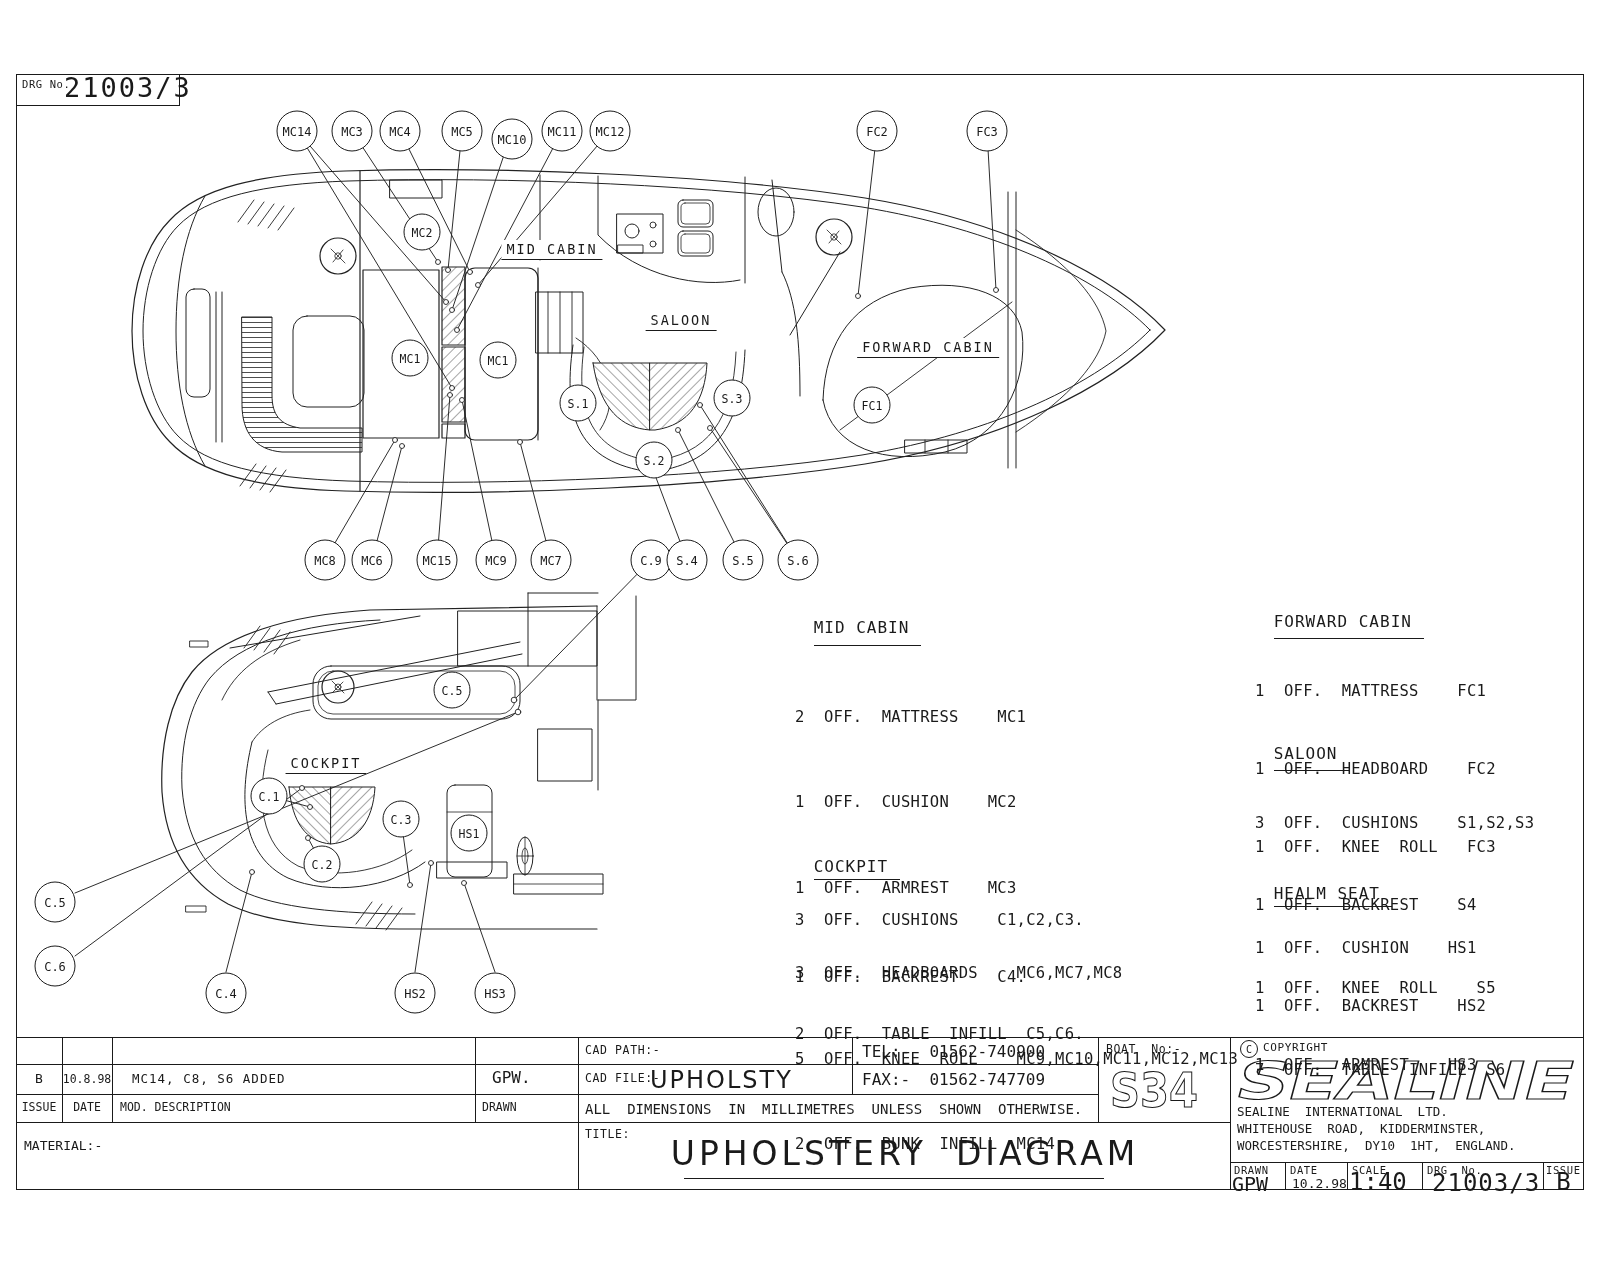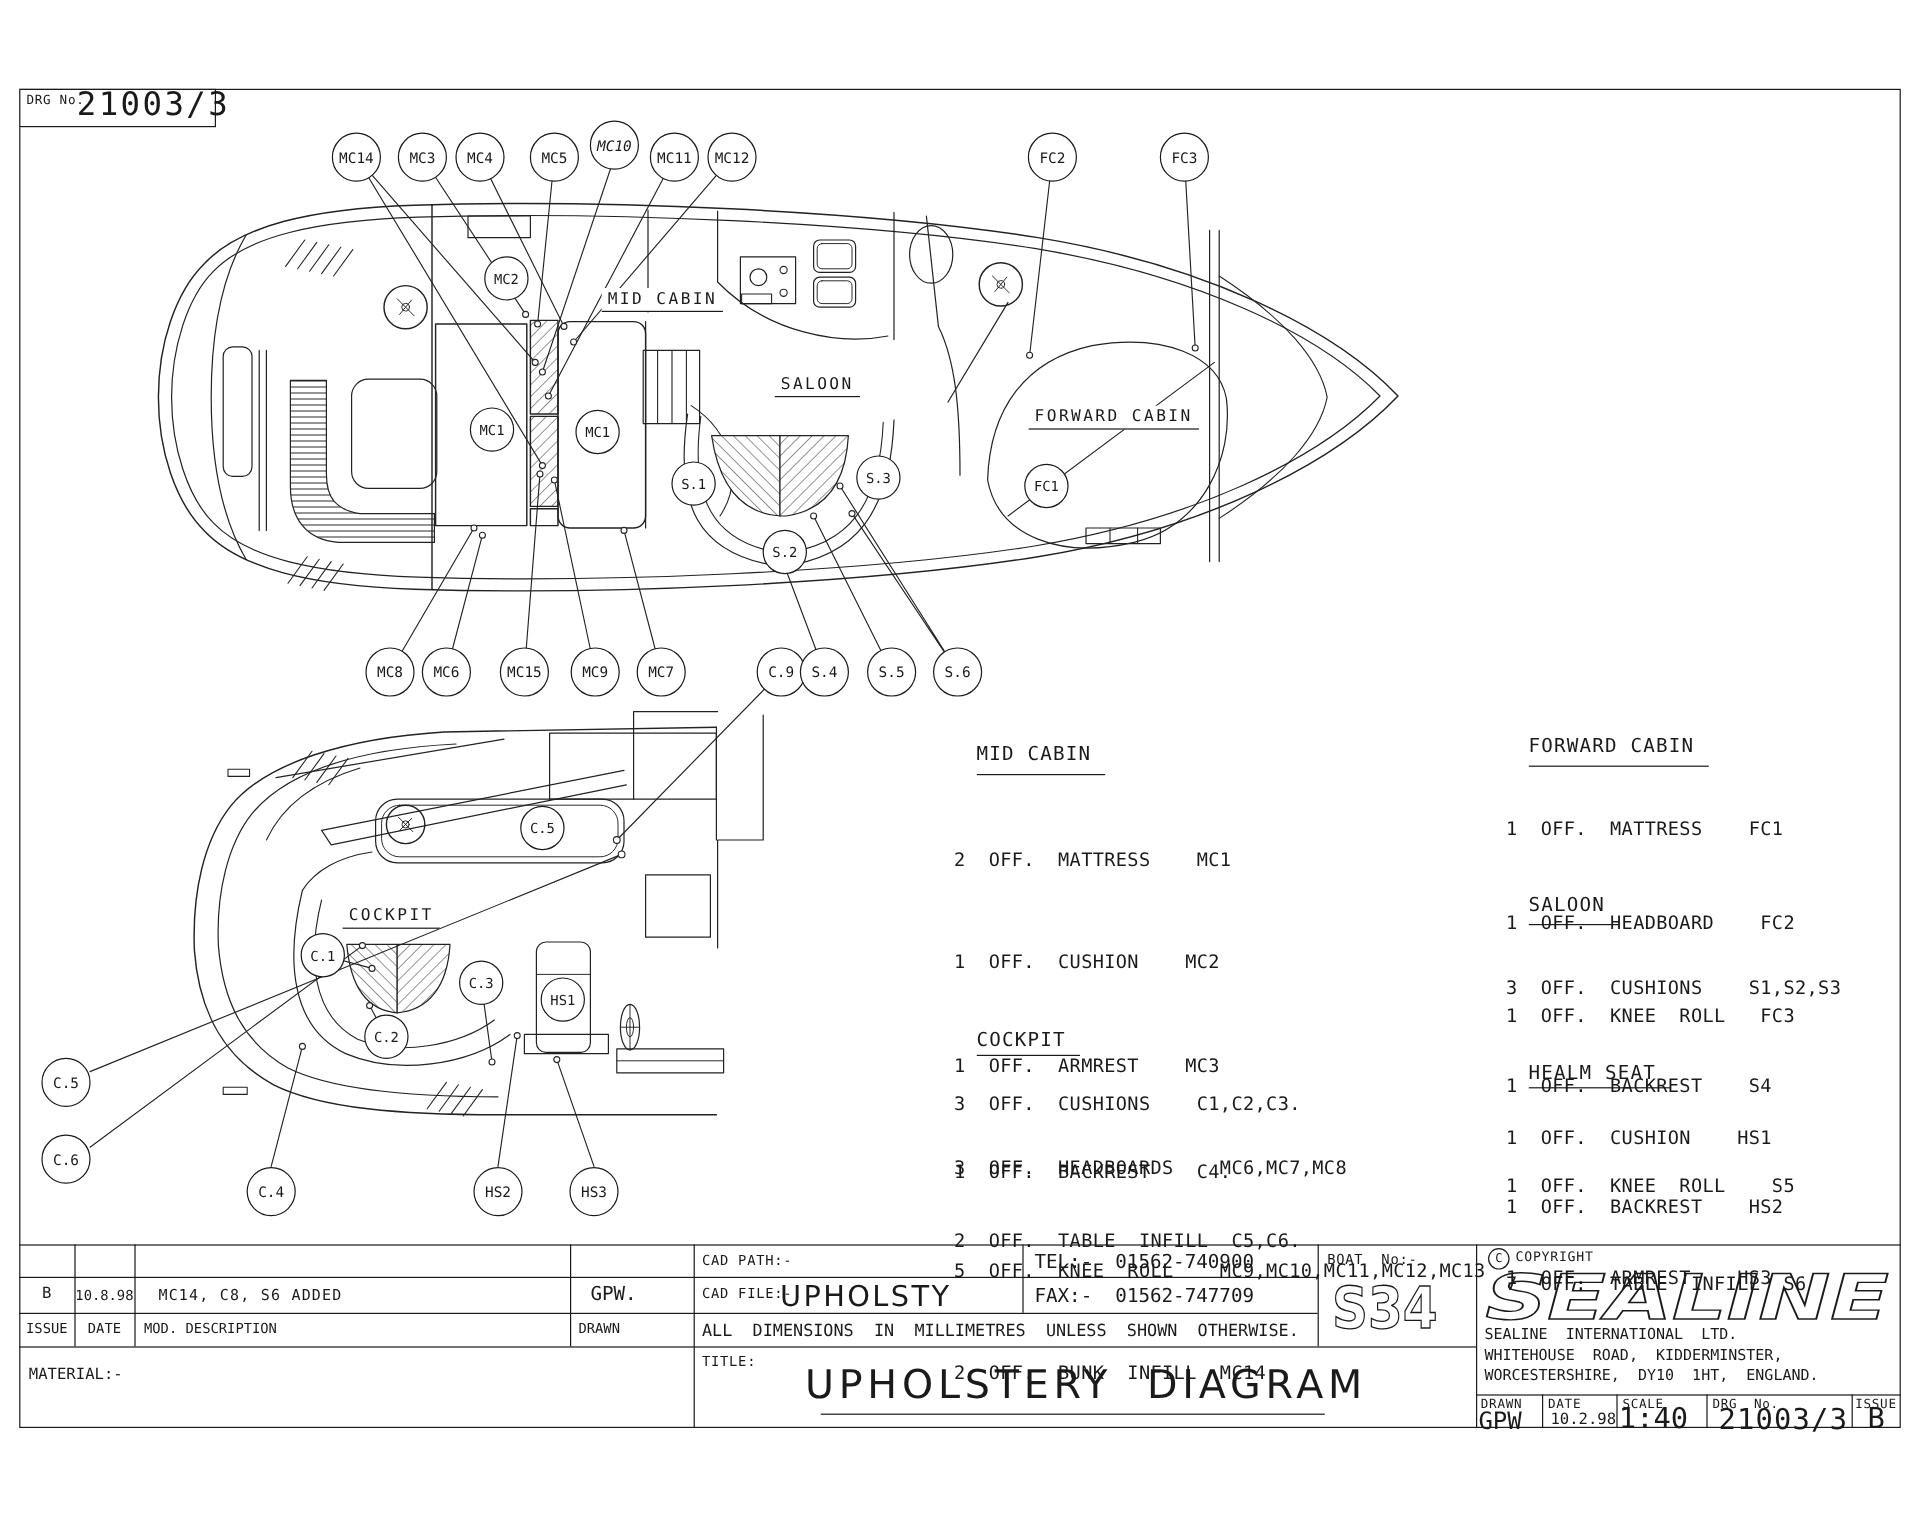--- a/index.html
+++ b/index.html
@@ -208,21 +208,21 @@
 
 <div class="arealabel" style="left:552px;top:250px;">MID CABIN</div>
 <div class="arealabel" style="left:681px;top:321px;">SALOON</div>
 <div class="arealabel" style="left:928px;top:348px;">FORWARD CABIN</div>
 <div class="arealabel" style="left:326px;top:764px;">COCKPIT</div>
 
 <div class="co c38" style="left:297px;top:131px;">MC14</div>
 <div class="co c38" style="left:352px;top:131px;">MC3</div>
 <div class="co c38" style="left:400px;top:131px;">MC4</div>
 <div class="co c38" style="left:462px;top:131px;">MC5</div>
-<div class="co c38" style="left:512px;top:121px;font-style:italic;">MC10</div>
+<div class="co c38" style="left:512px;top:139px;">MC10</div>
 <div class="co c38" style="left:562px;top:131px;">MC11</div>
 <div class="co c38" style="left:610px;top:131px;">MC12</div>
 <div class="co c38" style="left:877px;top:131px;">FC2</div>
 <div class="co c38" style="left:987px;top:131px;">FC3</div>
 
 <div class="co c38" style="left:325px;top:560px;">MC8</div>
 <div class="co c38" style="left:372px;top:560px;">MC6</div>
 <div class="co c38" style="left:437px;top:560px;">MC15</div>
 <div class="co c38" style="left:496px;top:560px;">MC9</div>
 <div class="co c38" style="left:551px;top:560px;">MC7</div>

